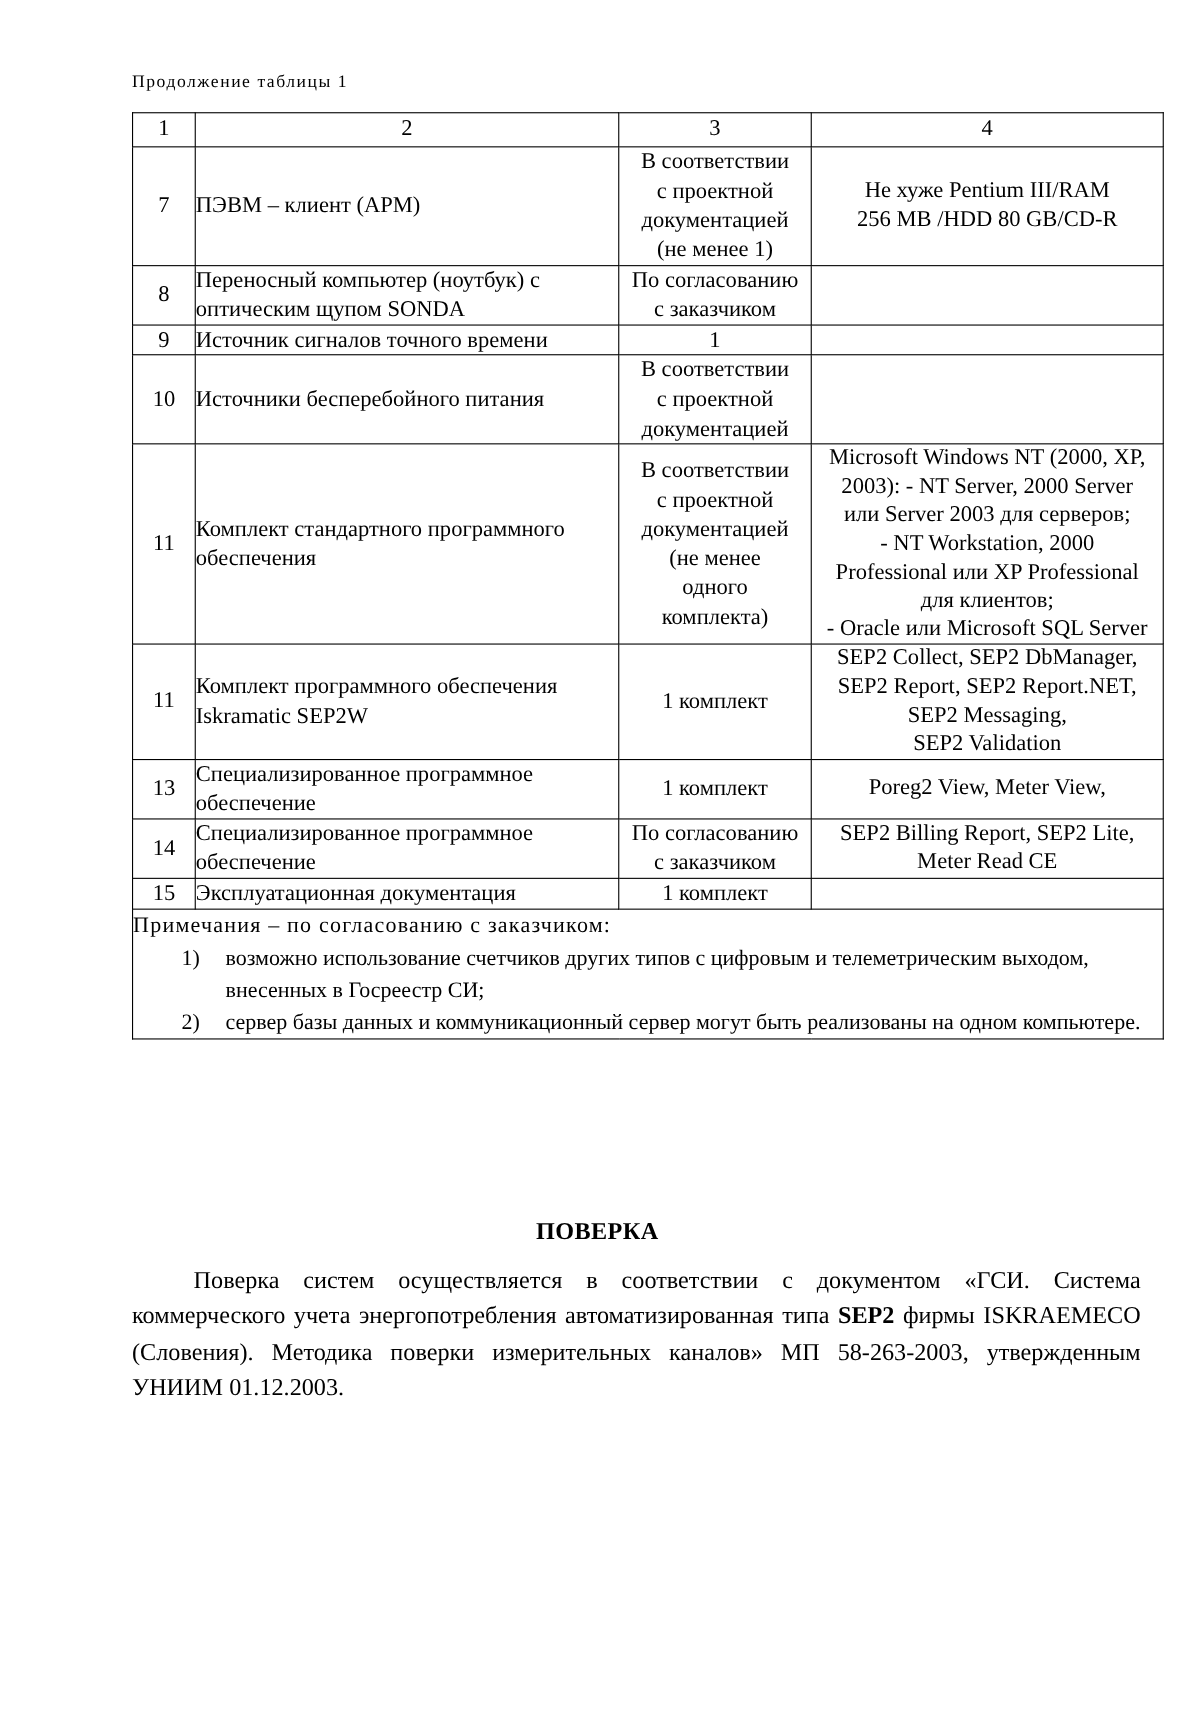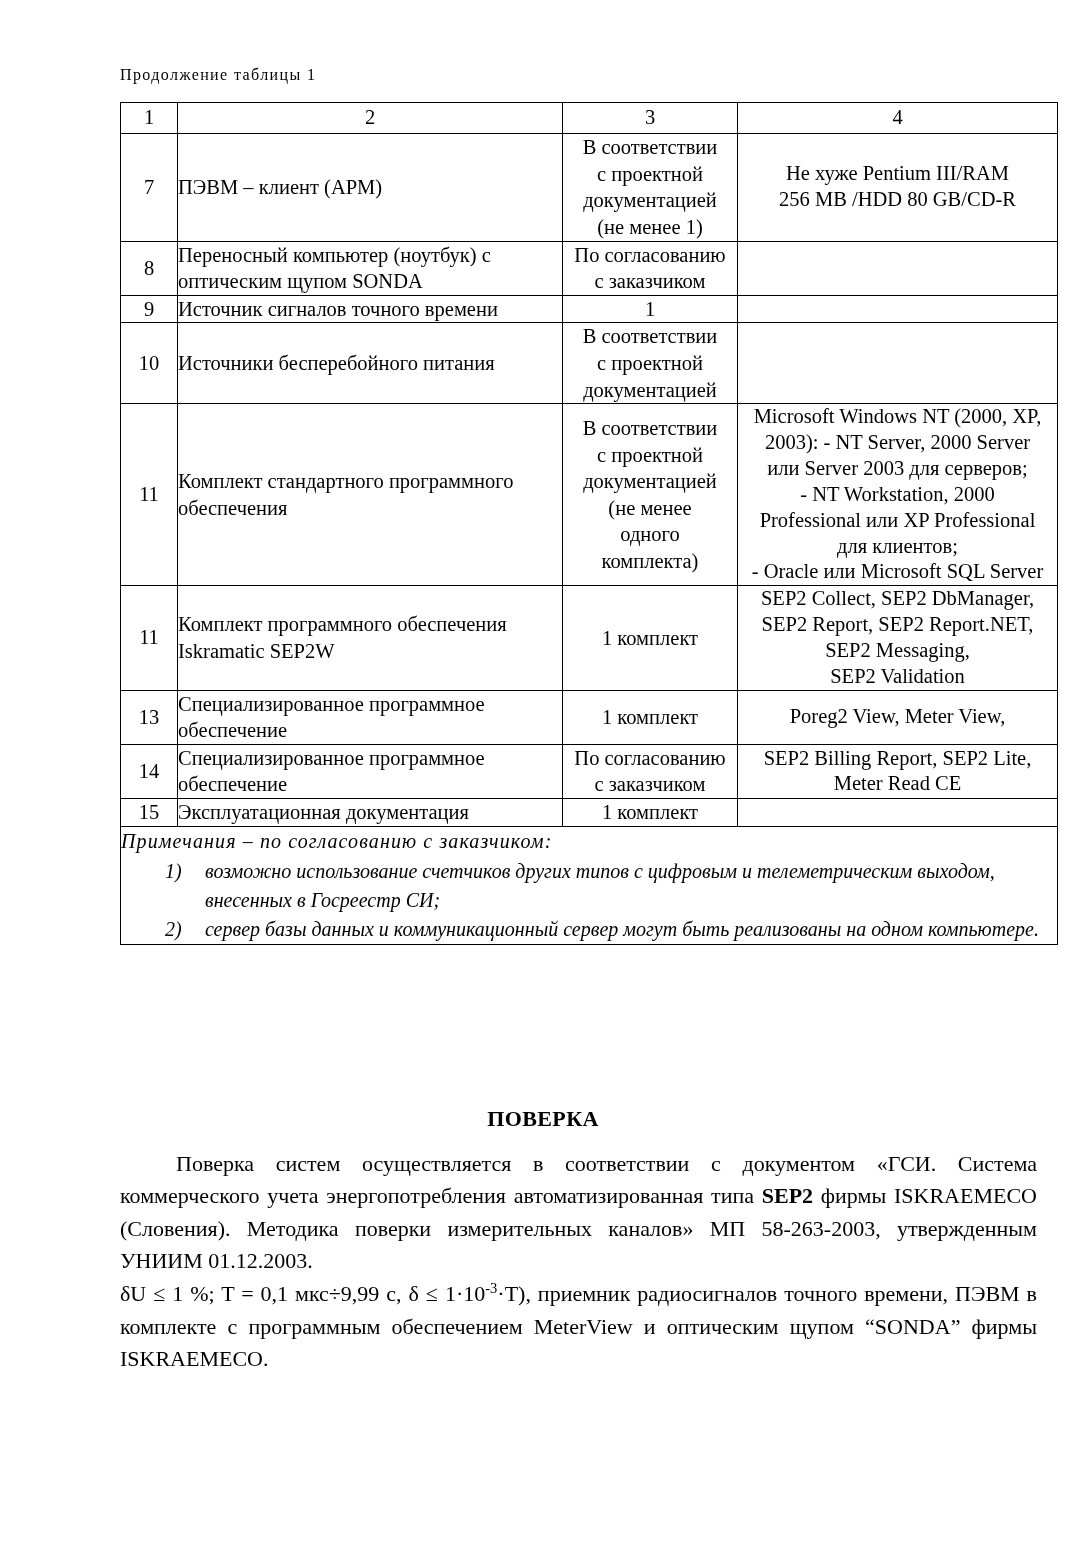--- a/index.html
+++ b/index.html
@@ -65,21 +65,20 @@
     text-align: center;
     padding: 3px 2px 4px;
   }
 
   
   td.notes {
     text-align: left;
     padding: 8px 10px 12px 10px;
     line-height: 1.42;
     font-size: 20px;
-    font-style: italic;
   }
   .notes-title {
     letter-spacing: 1.1px;
     display: block;
     margin-bottom: 2px;
   }
   ol.note-list {
     margin: 0;
     padding: 0 0 0 44px;
     list-style: none;
@@ -223,17 +222,16 @@
       </tbody>
     </table>
   </div>
 
   <div class="section-heading">ПОВЕРКА</div>
 
   <div class="body-text">
     <p class="indent"><span>Поверка систем осуществляется в соответствии с документом «ГСИ. Система коммерческого учета энергопотребления автоматизированная типа </span><b class="inline-bold">SEP2</b><span> фирмы ISKRAEMECO (Словения). Методика поверки измерительных каналов» МП 58-263-2003, утвержденным УНИИМ  01.12.2003.</span></p>
 
 
-    <p><span>δU ≤ 1 %;   T = 0,1 мкс÷9,99 с, δ ≤ 1·10</span><sup class="sup">-3</sup><span>·Т), приемник радиосигналов точного времени, ПЭВМ в комплекте с программным обеспечением   MeterView и оптическим щупом “SONDA” фирмы ISKRAEMECO.</span></p>
 
   </div>
 
 </div>
 
 </body></html>

